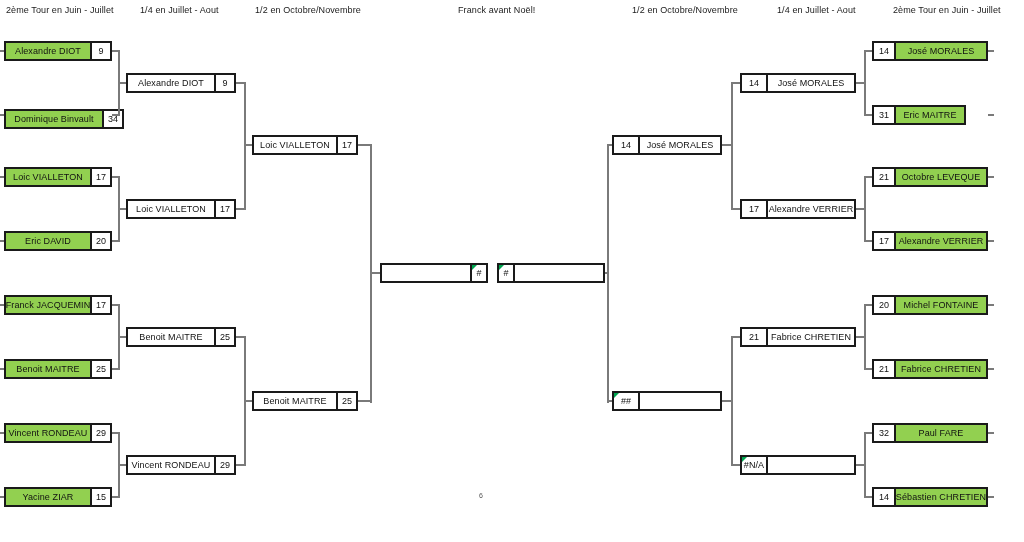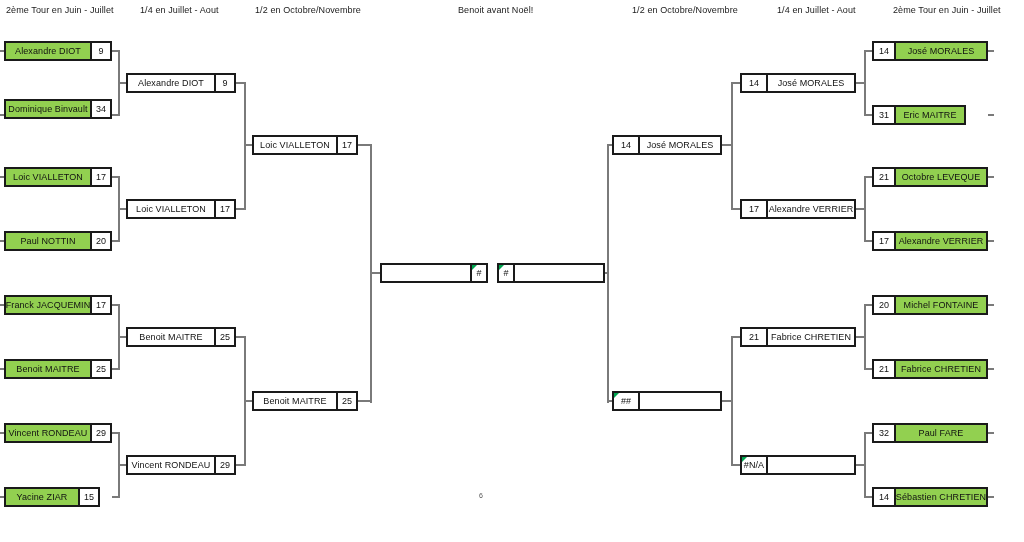--- a/index.html
+++ b/index.html
@@ -26,54 +26,54 @@
   .flag{position:absolute;left:0;top:0;width:0;height:0;
         border-top:5px solid #00A550;border-right:5px solid transparent;}
   .pagenum{position:absolute;left:479px;top:492px;font-size:7px;color:#555;}
 </style>
 </head>
 <body>
 
 <span class="hdr" style="left:6px">2ème Tour en Juin - Juillet</span>
 <span class="hdr" style="left:140px">1/4 en Juillet - Aout</span>
 <span class="hdr" style="left:255px">1/2 en Octobre/Novembre</span>
-<span class="hdr" style="left:458px">Benoit avant Noël!</span>
+<span class="hdr" style="left:458px">Franck avant Noël!</span>
 <span class="hdr" style="left:632px">1/2 en Octobre/Novembre</span>
 <span class="hdr" style="left:777px">1/4 en Juillet - Aout</span>
 <span class="hdr" style="left:893px">2ème Tour en Juin - Juillet</span>
 
 <div class="box l green" style="left:4px;top:41px;width:108px">
     <span class="cell name">Alexandre DIOT</span>
     <span class="cell score">9</span>
   </div>
-<div class="box l green" style="left:4px;top:99px;width:108px">
+<div class="box l green" style="left:4px;top:109px;width:120px">
     <span class="cell name">Dominique Binvault</span>
     <span class="cell score">34</span>
   </div>
 <div class="box l green" style="left:4px;top:167px;width:108px">
     <span class="cell name">Loic VIALLETON</span>
     <span class="cell score">17</span>
   </div>
 <div class="box l green" style="left:4px;top:231px;width:108px">
-    <span class="cell name">Paul NOTTIN</span>
+    <span class="cell name">Eric DAVID</span>
     <span class="cell score">20</span>
   </div>
 <div class="box l green" style="left:4px;top:295px;width:108px">
     <span class="cell name">Franck JACQUEMIN</span>
     <span class="cell score">17</span>
   </div>
 <div class="box l green" style="left:4px;top:359px;width:108px">
     <span class="cell name">Benoit MAITRE</span>
     <span class="cell score">25</span>
   </div>
 <div class="box l green" style="left:4px;top:423px;width:108px">
     <span class="cell name">Vincent RONDEAU</span>
     <span class="cell score">29</span>
   </div>
-<div class="box l green" style="left:4px;top:487px;width:96px">
+<div class="box l green" style="left:4px;top:487px;width:108px">
     <span class="cell name">Yacine ZIAR</span>
     <span class="cell score">15</span>
   </div>
 
 <div class="box l" style="left:126px;top:73px;width:110px">
     <span class="cell name">Alexandre DIOT</span>
     <span class="cell score">9</span>
   </div>
 <div class="box l" style="left:126px;top:199px;width:110px">
     <span class="cell name">Loic VIALLETON</span>

